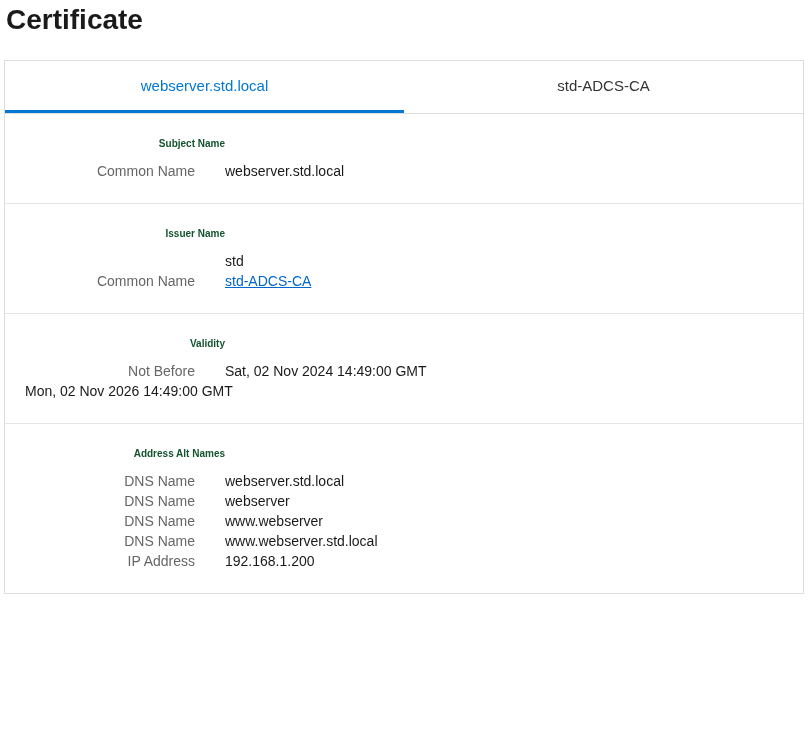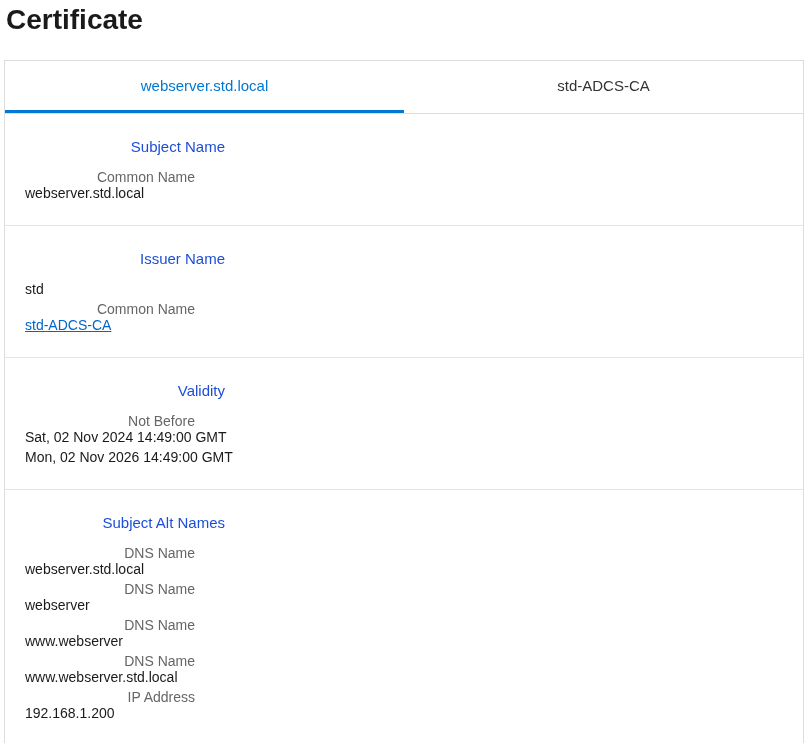--- a/index.html
+++ b/index.html
@@ -46,32 +46,31 @@
       font-weight: 400;
     }
     .section {
       padding: 24px 20px 20px 20px;
       border-bottom: 1px solid #e5e5e5;
     }
     .section:last-child {
       border-bottom: none;
     }
     .section-title {
-      font-weight: 400;
-      font-size: 15px;
-      color: #1d4ed8;
+      font-weight: 700;
+      font-size: 10px;
+      color: #14532d;
       text-align: right;
       width: 200px;
       margin-bottom: 14px;
     }
     .row {
       display: flex;
       align-items: baseline;
       margin-bottom: 4px;
-      flex-direction: column;
     }
     .row .label {
       width: 200px;
       text-align: right;
       color: #666;
       font-size: 14px;
       padding-right: 30px;
       flex-shrink: 0;
     }
     .row .value {
@@ -120,21 +119,21 @@
     <div class="row">
       <div class="label">Not Before</div>
       <div class="value">Sat, 02 Nov 2024 14:49:00 GMT</div>
     </div>
     <div class="row">
       <div class="value">Mon, 02 Nov 2026 14:49:00 GMT</div>
     </div>
   </div>
 
   <div class="section">
-    <div class="section-title">Subject Alt Names</div>
+    <div class="section-title">Address Alt Names</div>
     <div class="row">
       <div class="label">DNS Name</div>
       <div class="value">webserver.std.local</div>
     </div>
     <div class="row">
       <div class="label">DNS Name</div>
       <div class="value">webserver</div>
     </div>
     <div class="row">
       <div class="label">DNS Name</div>

